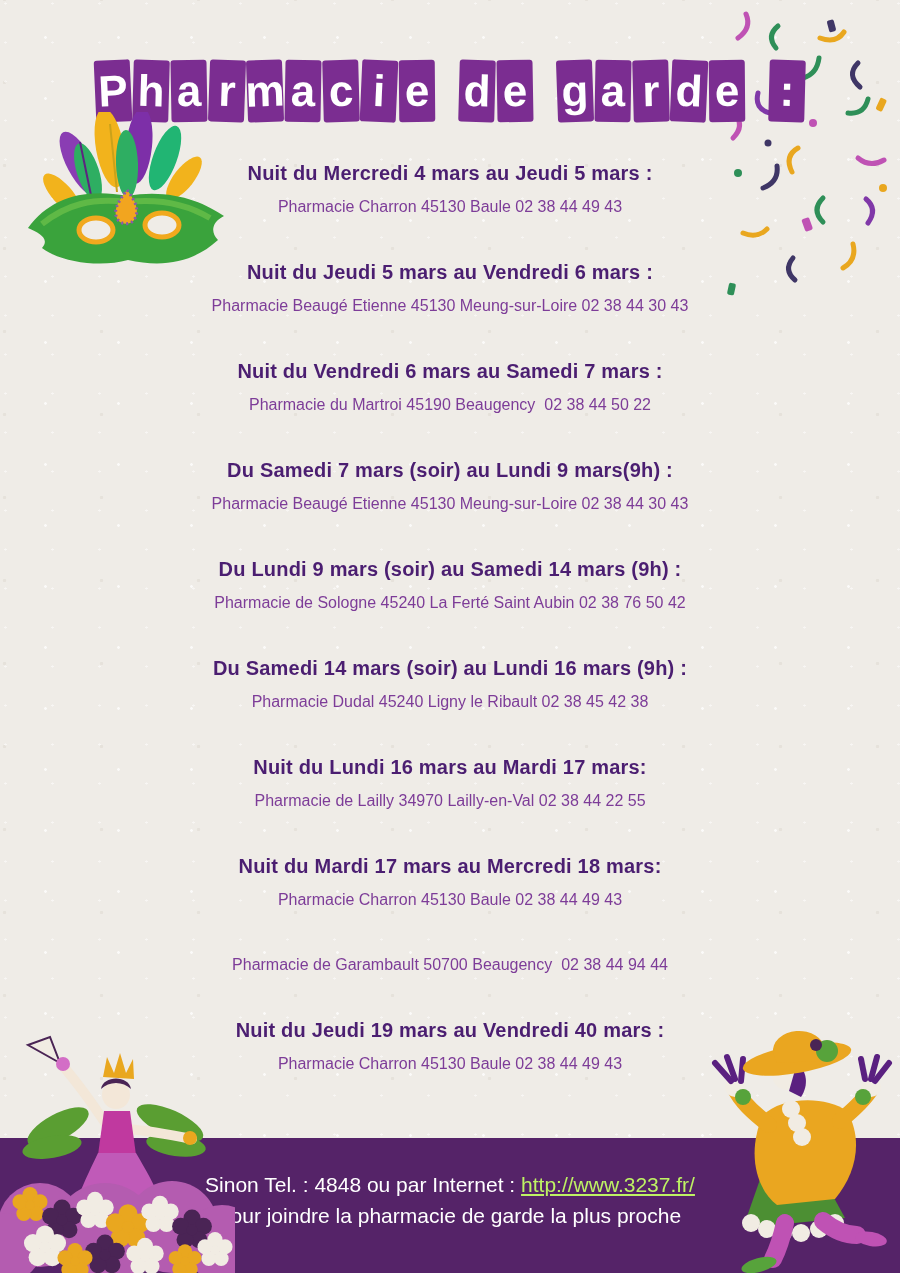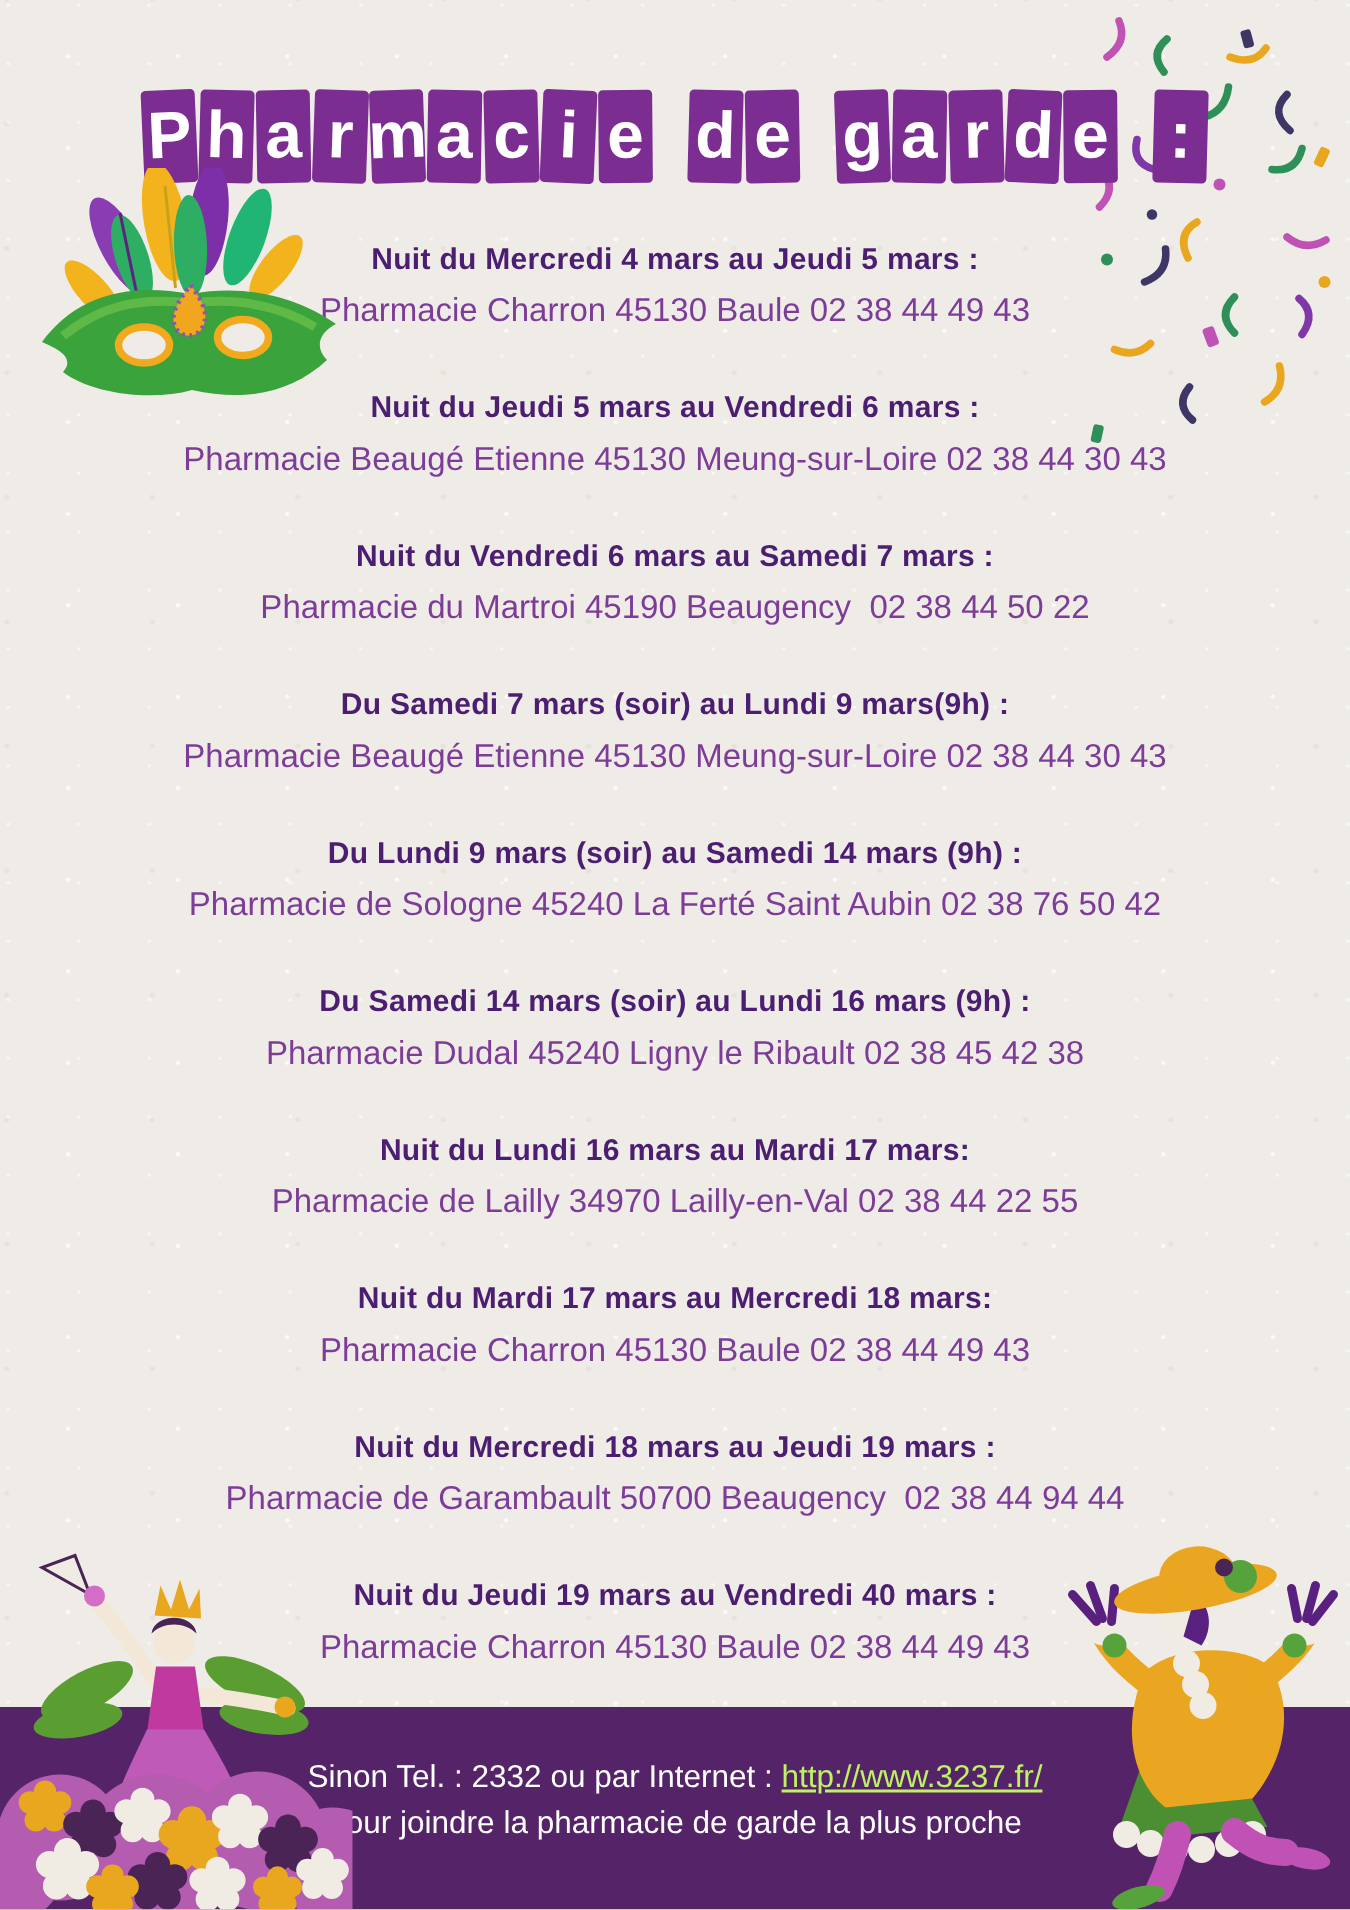--- a/index.html
+++ b/index.html
@@ -25,21 +25,21 @@
     font-weight:bold; font-size:44px; line-height:1;
   }
   .title-gap { display:inline-block; width:22px; }
   .entries { position:absolute; top:158px; left:0; width:100%; text-align:center; z-index:3; }
   .entry { margin-bottom:35px; }
   .entry-heading {
     font-size:20px; font-weight:bold; letter-spacing:0.2px;
     color:var(--heading-color,#4b1e71); line-height:30px; margin-bottom:4px;
   }
   .entry-detail {
-    font-size:22px; color:var(--detail-color,#7d3c98); line-height:30px; white-space:pre-wrap;
+    font-size:16px; color:var(--detail-color,#7d3c98); line-height:30px; white-space:pre-wrap;
   }
   .footer {
     position:absolute; left:0; bottom:0; width:100%; height:135px; z-index:5;
     background:var(--footer-bg,#552368); color:#fff; text-align:center;
     box-sizing:border-box; padding-top:31px; font-size:21px;
   }
   .footer-line { line-height:31px; }
   .footer-link { color:#bef264; text-decoration:underline; cursor:pointer; }
   .illus { position:absolute; z-index:6; }
   #mask-illus    { top:112px; left:22px; z-index:4; }
@@ -150,31 +150,30 @@
     </div>
     <div class="entry">
       <div class="entry-heading">Nuit du Lundi 16 mars au Mardi 17 mars:</div>
       <div class="entry-detail">Pharmacie de Lailly 34970 Lailly-en-Val 02 38 44 22 55</div>
     </div>
     <div class="entry">
       <div class="entry-heading">Nuit du Mardi 17 mars au Mercredi 18 mars:</div>
       <div class="entry-detail">Pharmacie Charron 45130 Baule 02 38 44 49 43</div>
     </div>
     <div class="entry">
-      <div class="entry-heading">Nuit du Mercredi 18 mars au Jeudi 19 mars :</div>
       <div class="entry-detail">Pharmacie de Garambault 50700 Beaugency  02 38 44 94 44</div>
     </div>
     <div class="entry">
       <div class="entry-heading">Nuit du Jeudi 19 mars au Vendredi 40 mars :</div>
       <div class="entry-detail">Pharmacie Charron 45130 Baule 02 38 44 49 43</div>
     </div>
   </div>
 
   <div class="footer">
-    <div class="footer-line"><span>Sinon Tel. : 2332 ou par Internet : </span><a class="footer-link">http://www.3237.fr/</a></div>
+    <div class="footer-line"><span>Sinon Tel. : 4848 ou par Internet : </span><a class="footer-link">http://www.3237.fr/</a></div>
     <div class="footer-line">pour joindre la pharmacie de garde la plus proche</div>
   </div>
 
   <svg id="dancer-illus" class="illus" width="235" height="258" viewBox="0 0 235 258">
     <defs>
       <g id="flw">
         <circle cx="0" cy="-7" r="5"></circle>
           <circle cx="6.7" cy="-2.2" r="5"></circle>
         <circle cx="4.1" cy="5.7" r="5"></circle>
           <circle cx="-4.1" cy="5.7" r="5"></circle>

